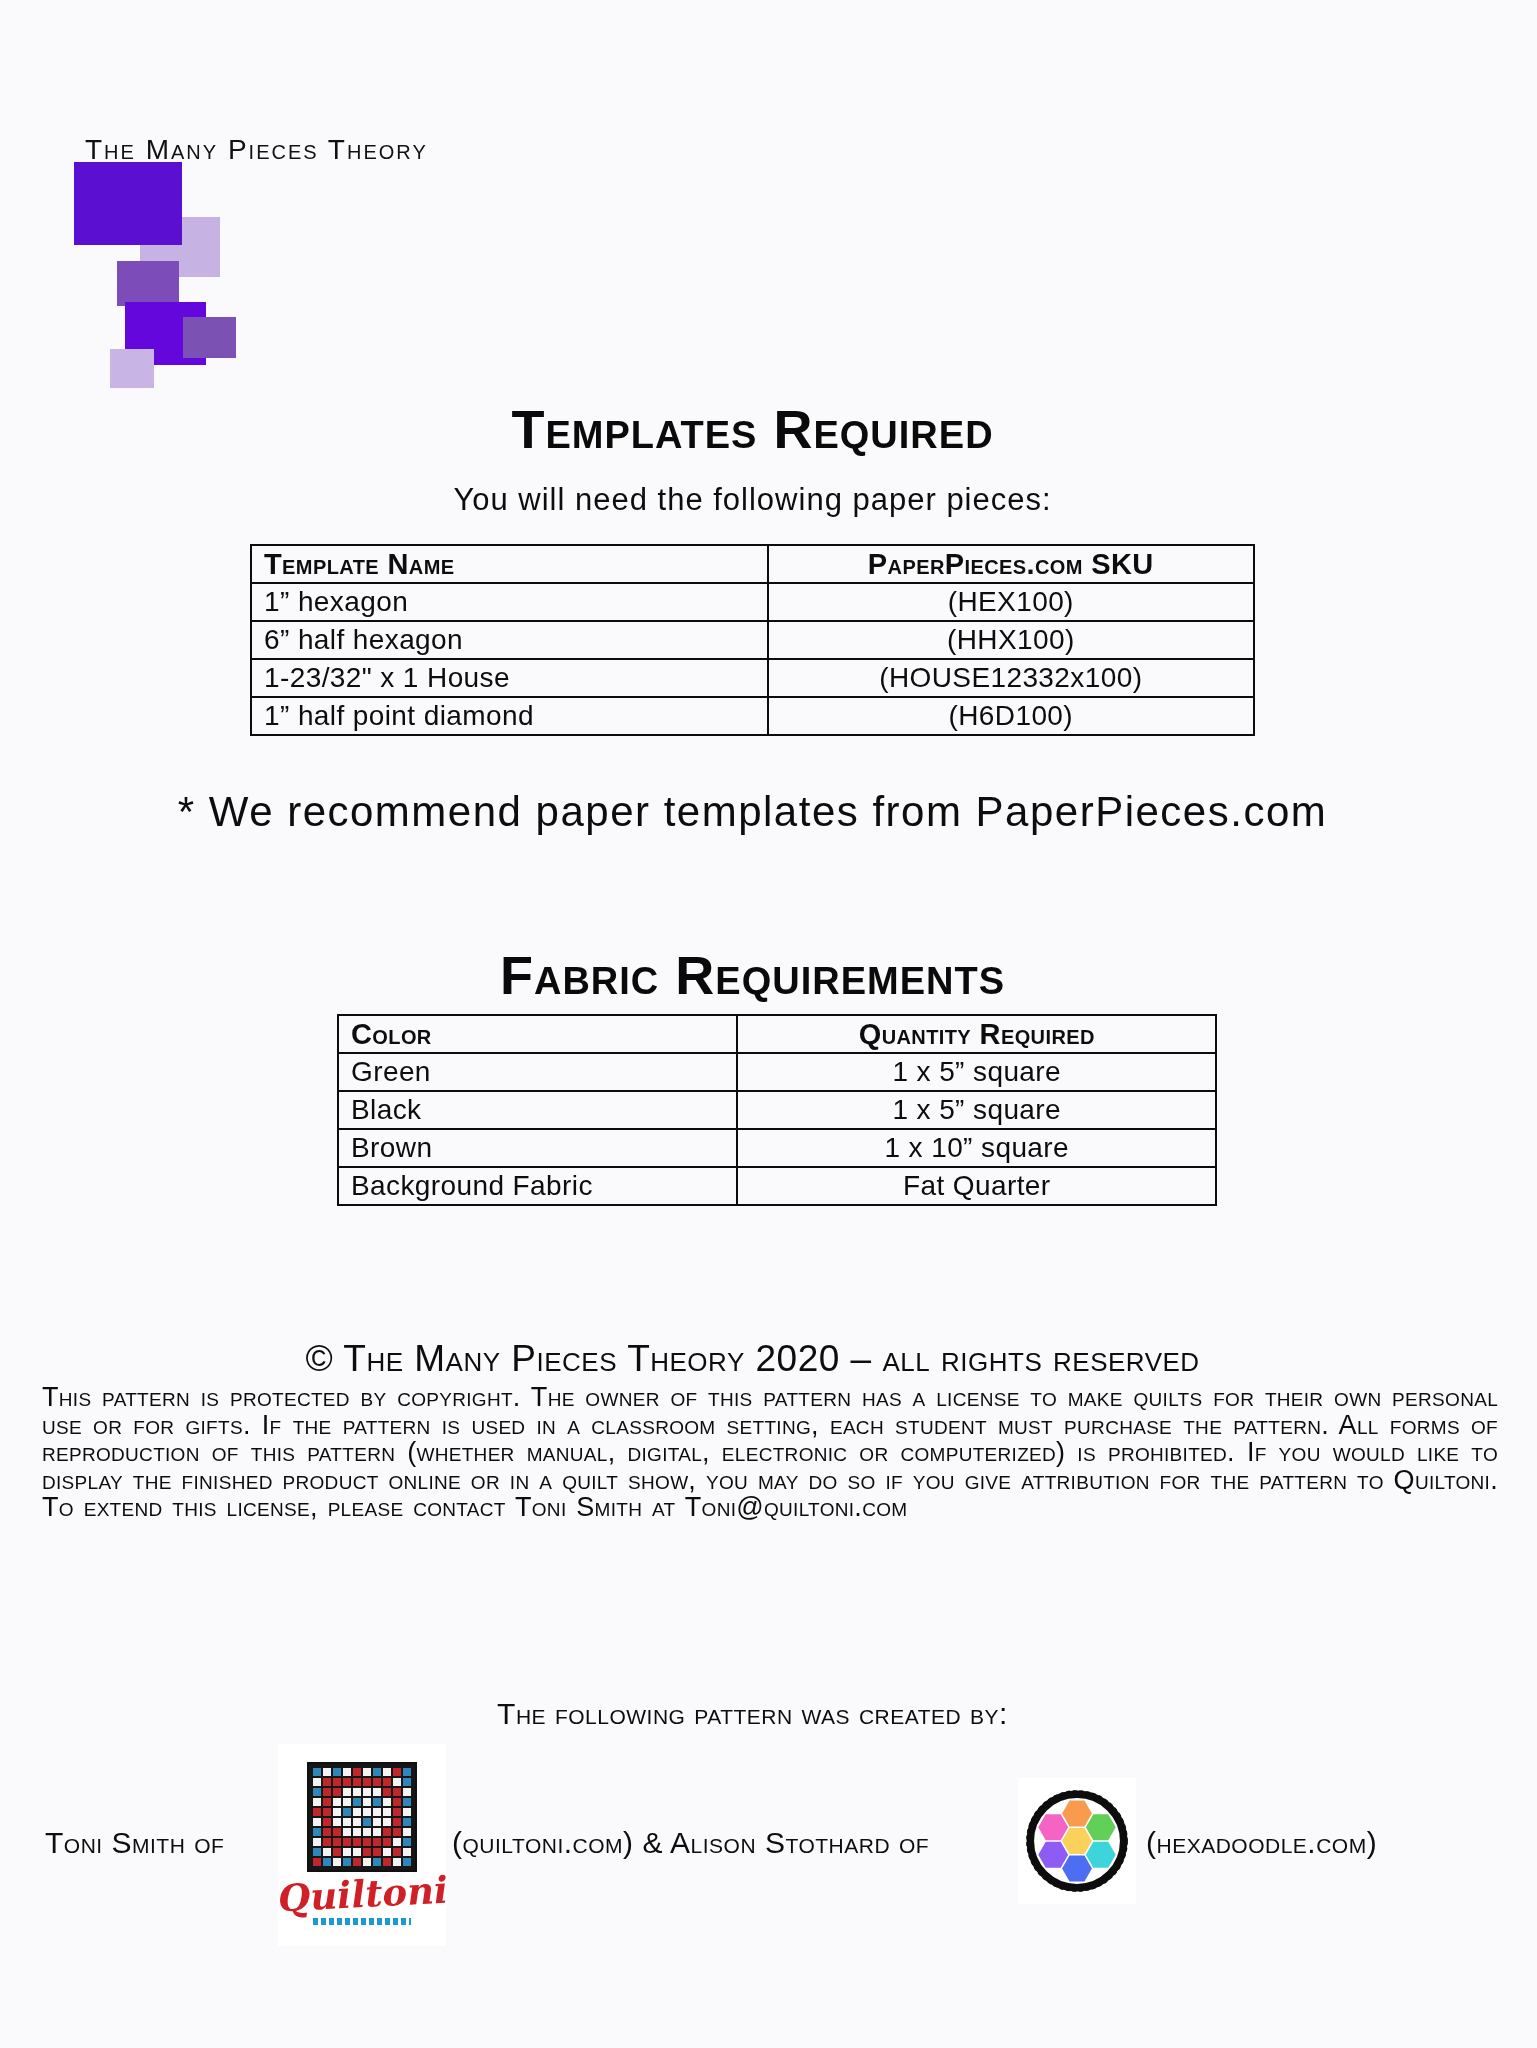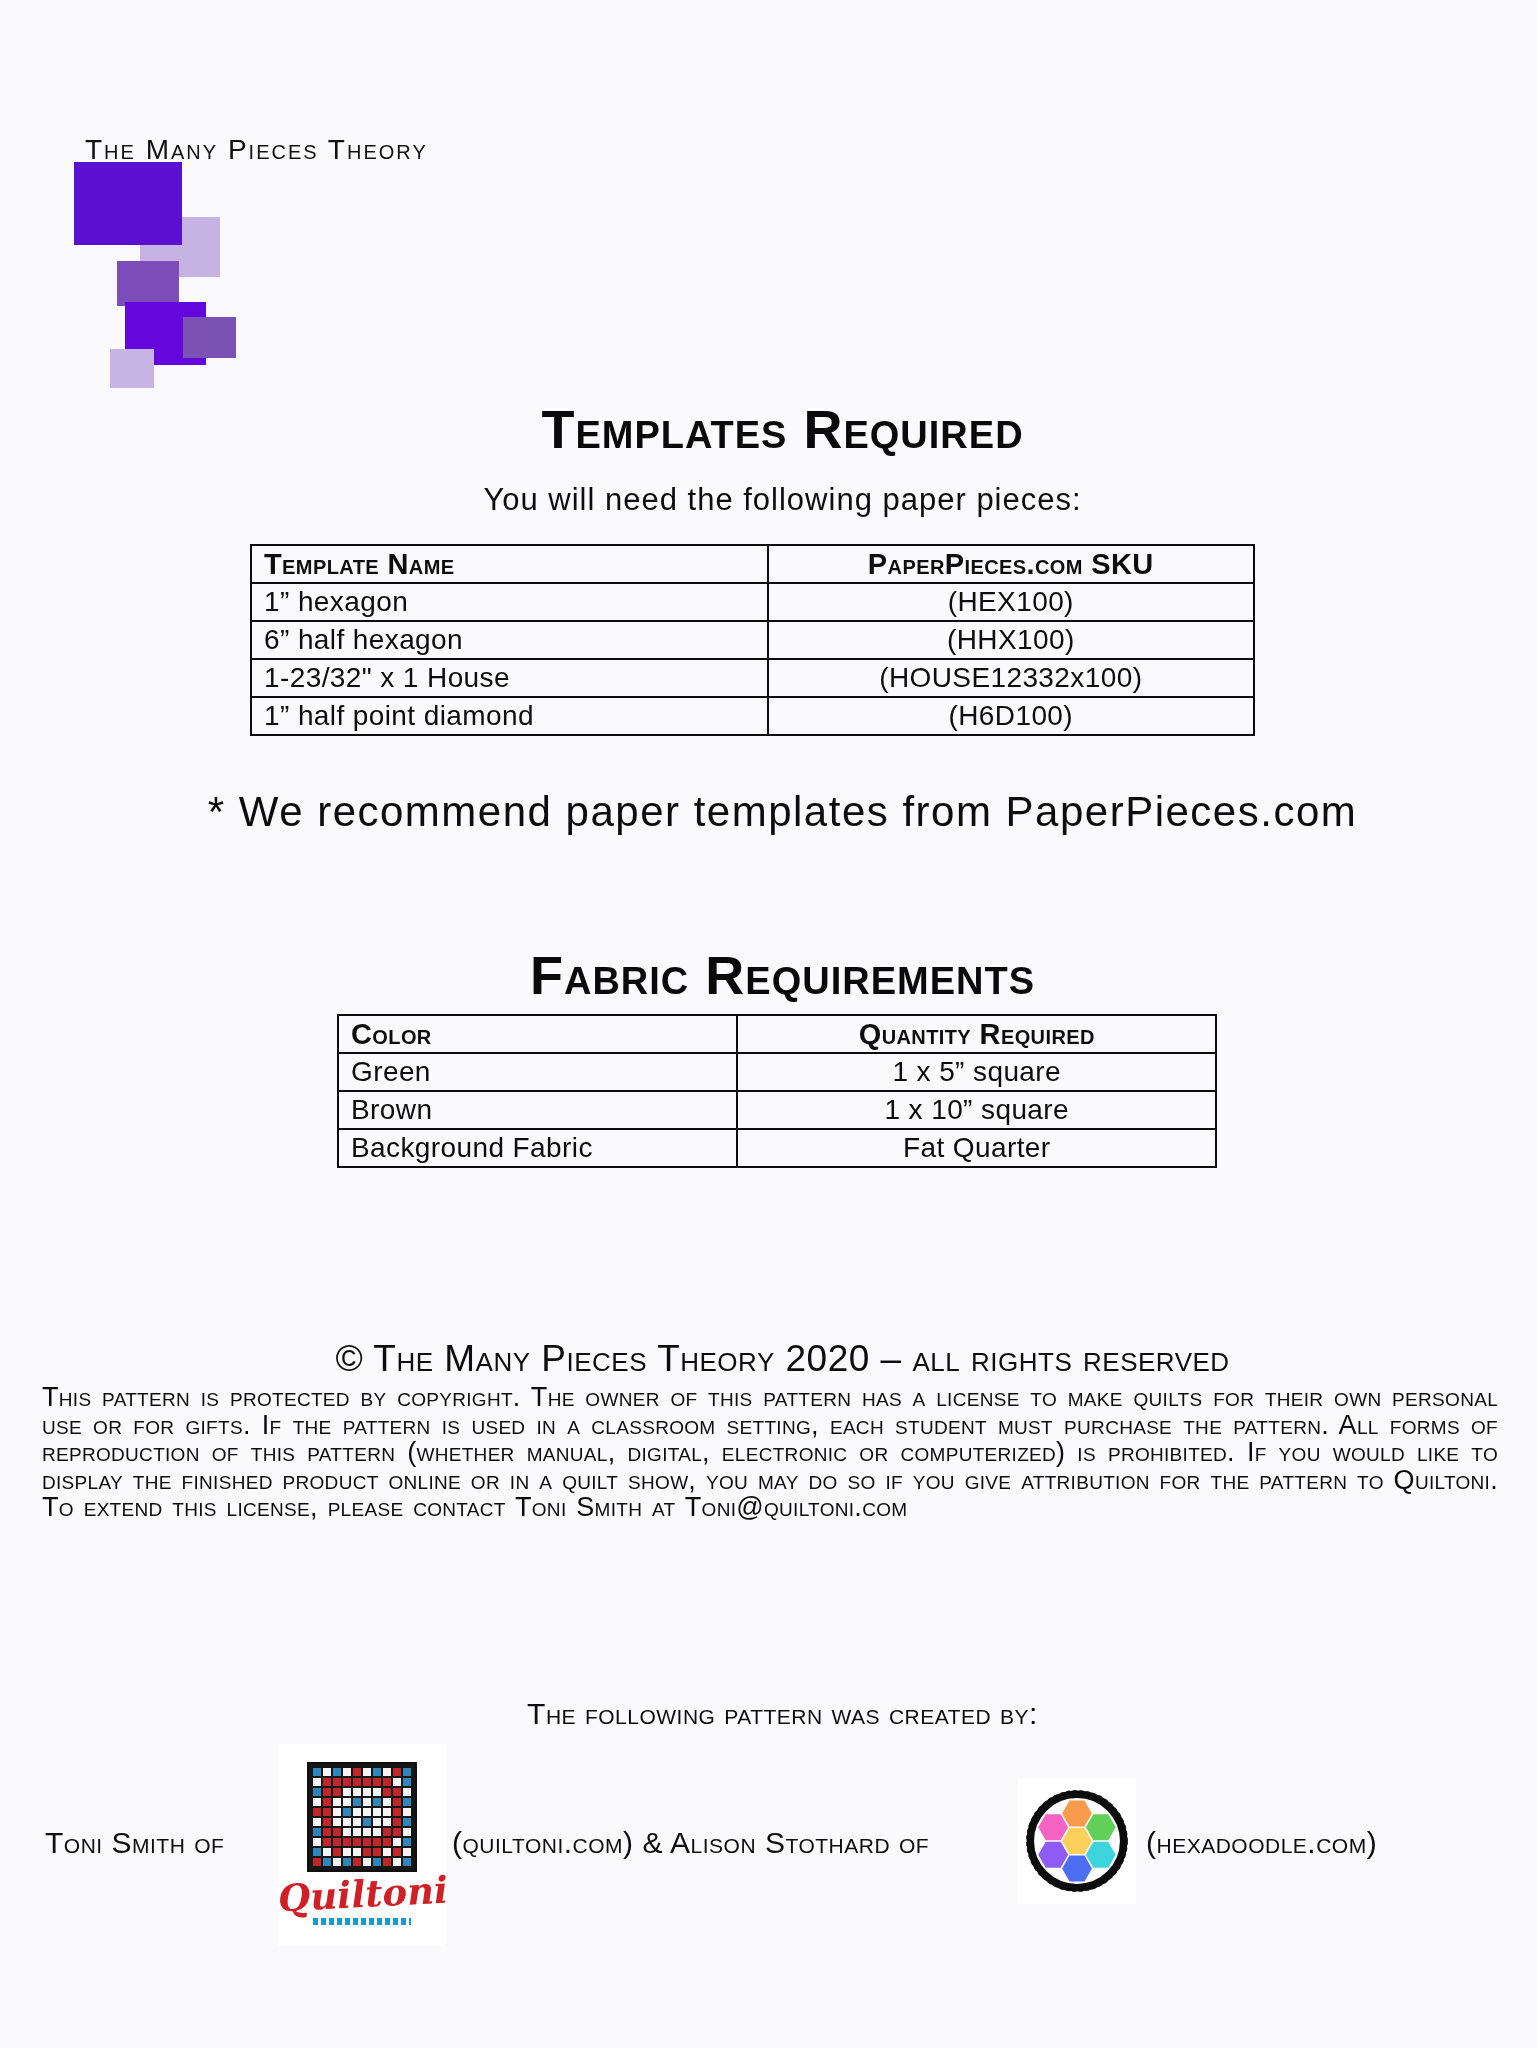--- a/index.html
+++ b/index.html
@@ -15,21 +15,21 @@
   
   #logo-squares{position:absolute;left:74px;top:160px;width:260px;height:240px;}
   .lsq{position:absolute;}
   #logo-title{
     position:absolute;left:85px;top:134px;z-index:20;
     font-variant:small-caps;font-size:28px;letter-spacing:2px;color:#111;
     white-space:nowrap;
   }
 
   
-  .center-line{position:absolute;left:0;width:1505px;text-align:center;padding-left:30px;}
+  .center-line{position:absolute;left:0;width:1505px;text-align:center;}
   .h-major{
     font-weight:bold;font-variant:small-caps;
     font-size:54px;letter-spacing:1px;color:#0a0a0a;
   }
   #templates-heading{top:398px;}
   #templates-intro{top:482px;font-size:31px;letter-spacing:1px;}
   #templates-note{top:788px;font-size:42px;letter-spacing:1.5px;}
   #fabric-heading{top:944px;}
   #copyright-line{top:1338px;font-size:37px;font-variant:small-caps;letter-spacing:0.5px;}
   #created-by{top:1697px;font-size:30px;font-variant:small-caps;letter-spacing:0.5px;}
@@ -142,20 +142,24 @@
       <col>
       <col>
     </colgroup>
   <tbody>
       <tr>
     <th class="left">Color</th>
     <th>Quantity Required</th>
   </tr>
   <tr>
     <td>Green</td>
+    <td class="c">1 x 5” square</td>
+  </tr>
+  <tr>
+    <td>Black</td>
     <td class="c">1 x 5” square</td>
   </tr>
   <tr>
     <td>Brown</td>
     <td class="c">1 x 10” square</td>
   </tr>
   <tr>
     <td>Background Fabric</td>
     <td class="c">Fat Quarter</td>
   </tr>

